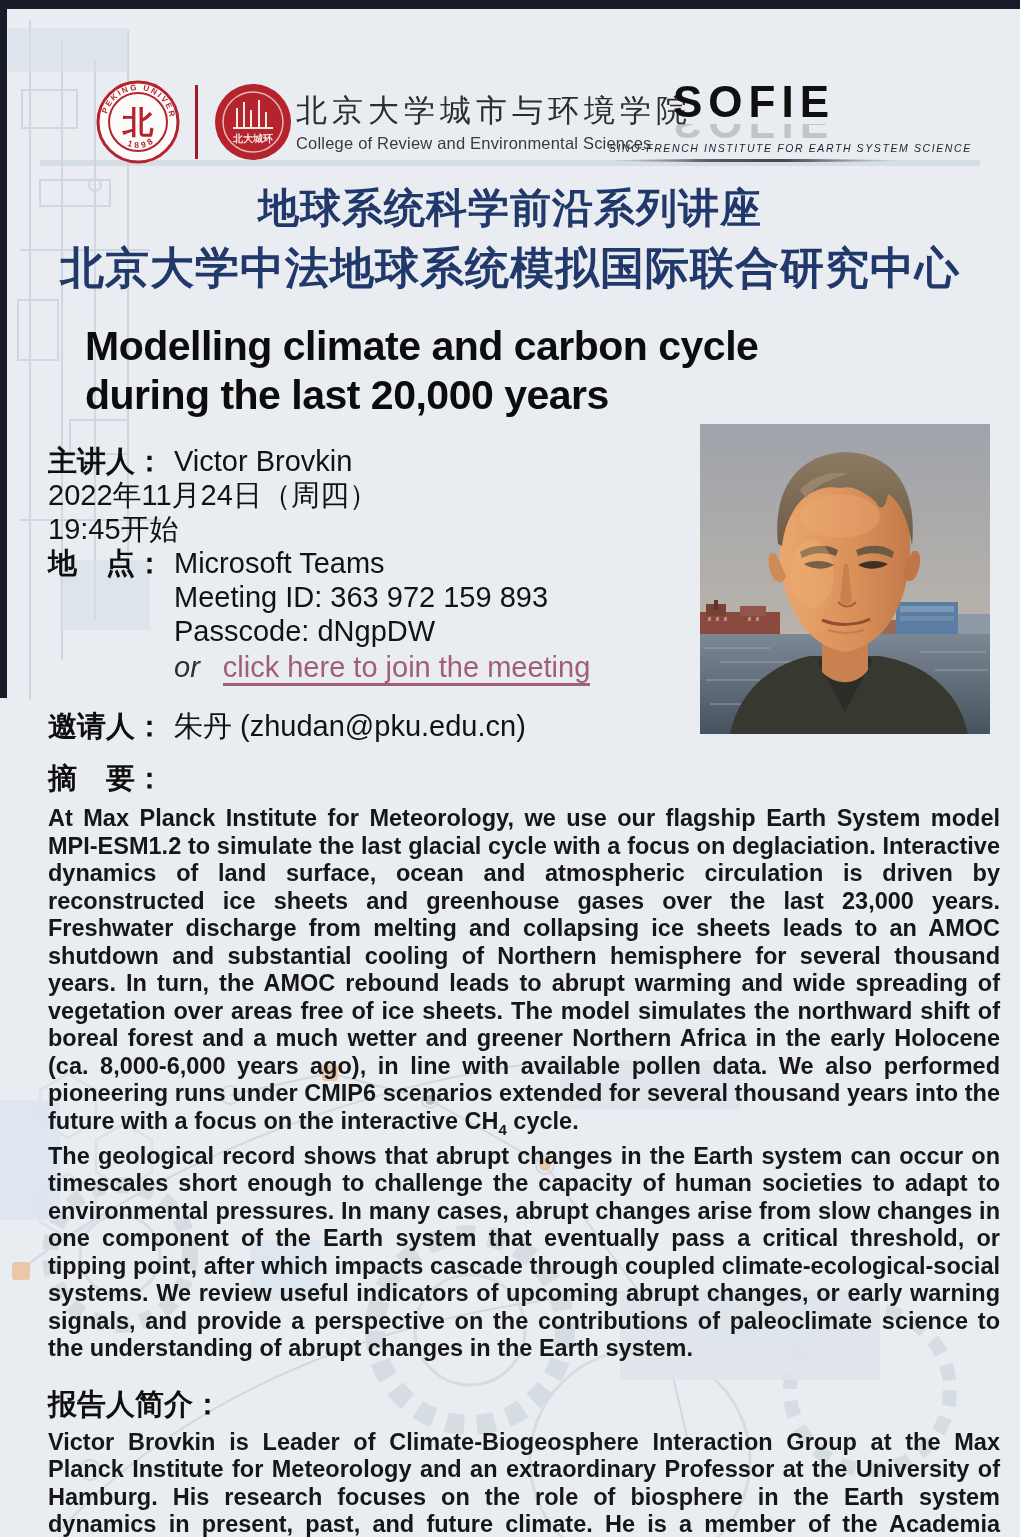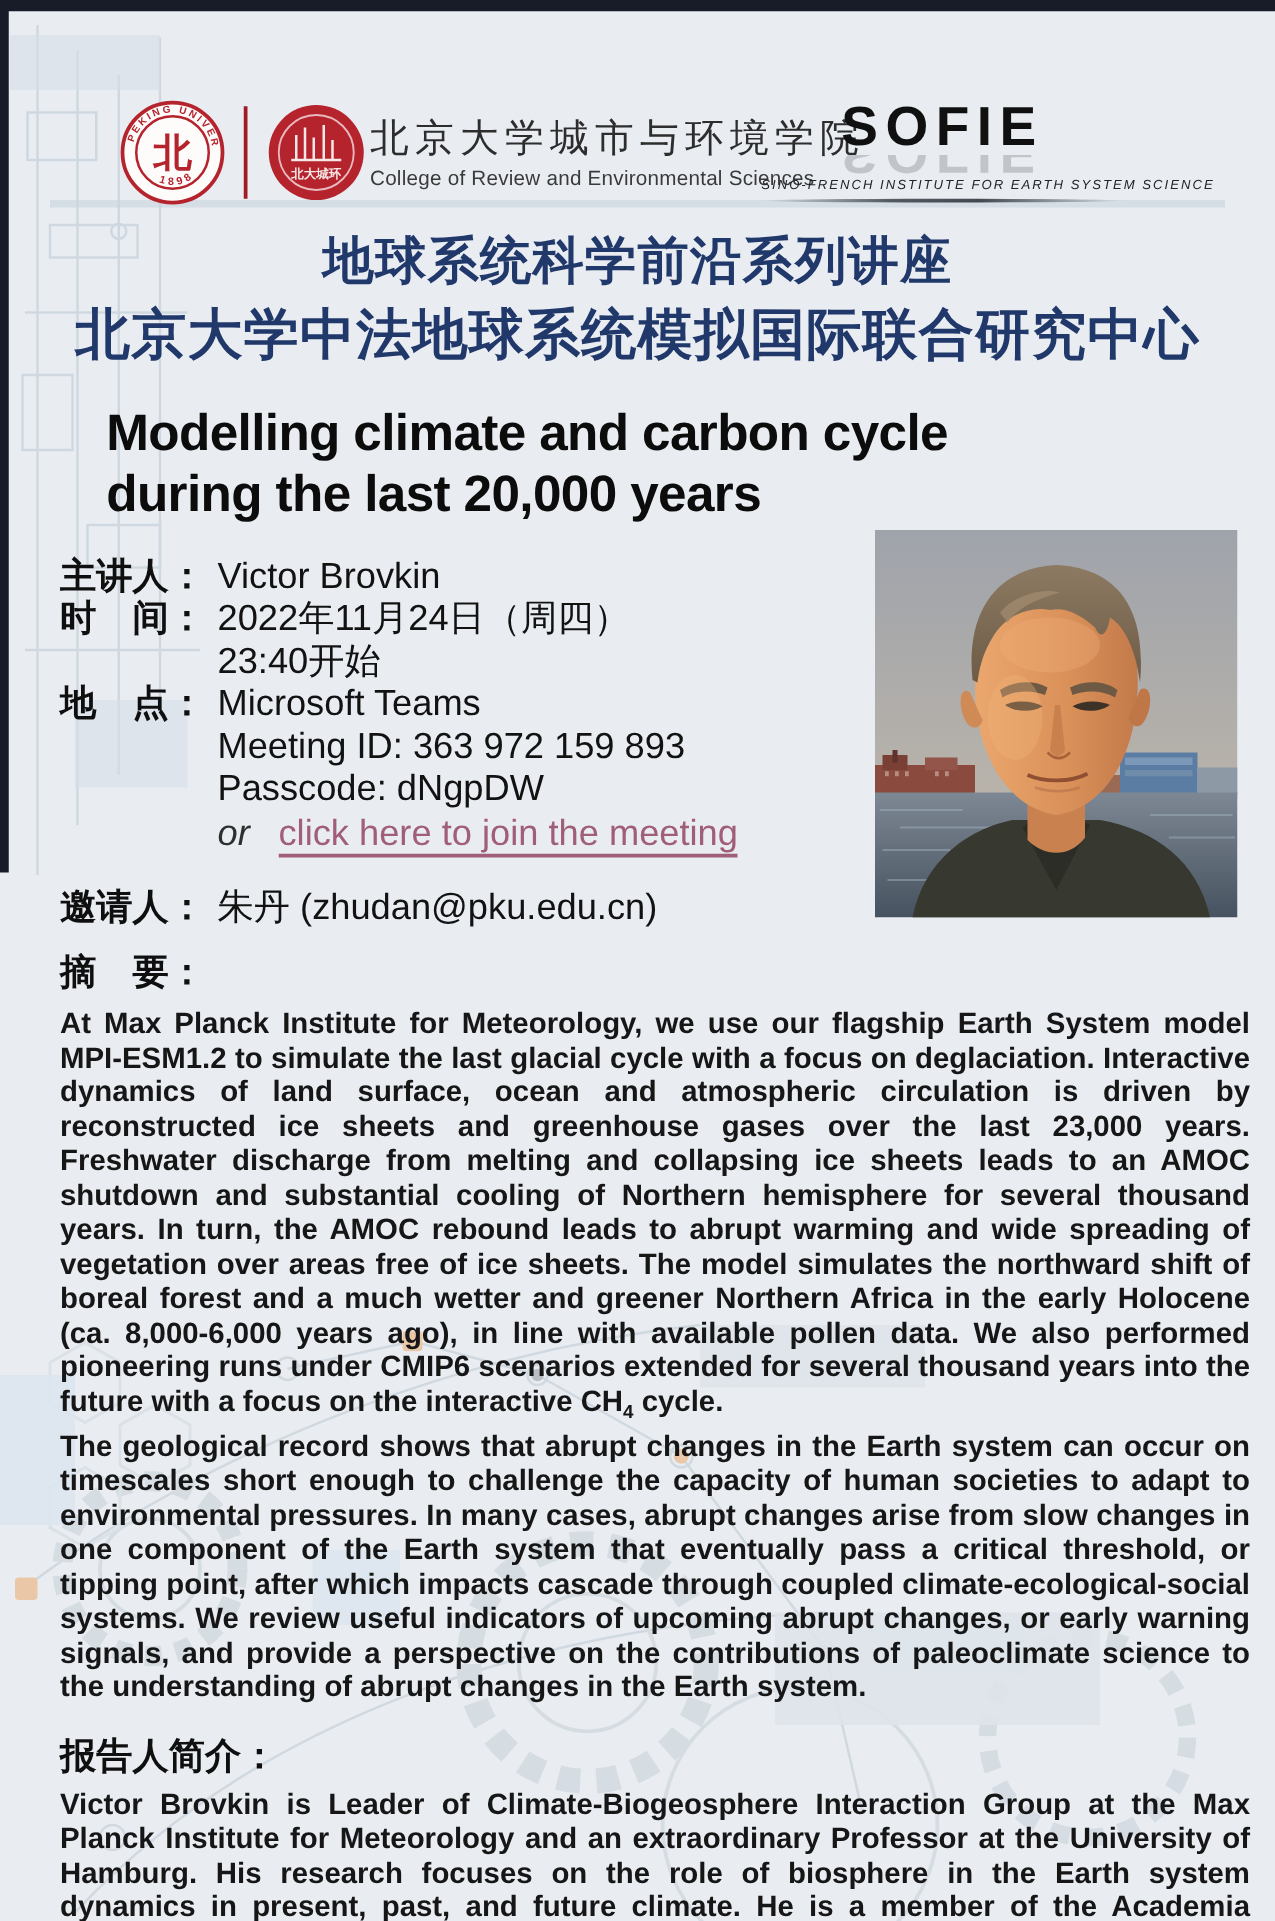--- a/index.html
+++ b/index.html
@@ -204,24 +204,23 @@
     </div>
 
     <div class="details">
 
       <div class="drow">
         <div class="dlabel">主讲人：</div>
         <div class="dvalue">Victor Brovkin</div>
       </div>
 
       <div class="drow">
-        <div class="dlabel">时　间：</div>
         <div class="dvalue">
           <span class="vline">2022年11月24日（周四）</span>
-          <span class="vline">23:40开始</span>
+          <span class="vline">19:45开始</span>
         </div>
       </div>
 
       <div class="drow">
         <div class="dlabel">地　点：</div>
         <div class="dvalue">
           <span class="vline">Microsoft Teams</span>
           <span class="vline">Meeting ID: 363 972 159 893</span>
           <span class="vline">Passcode: dNgpDW</span>
           <span class="vline or-line">

